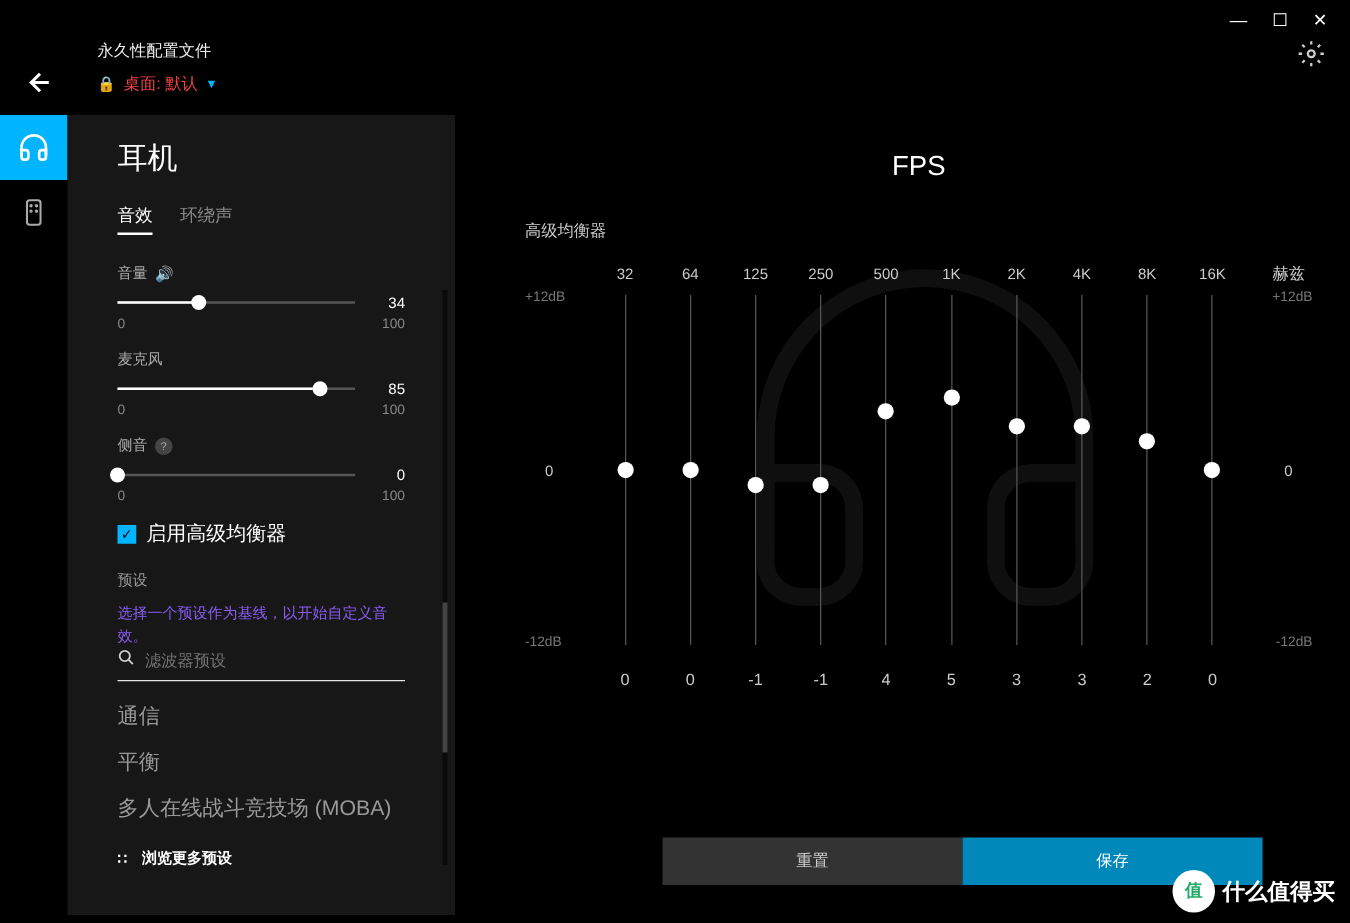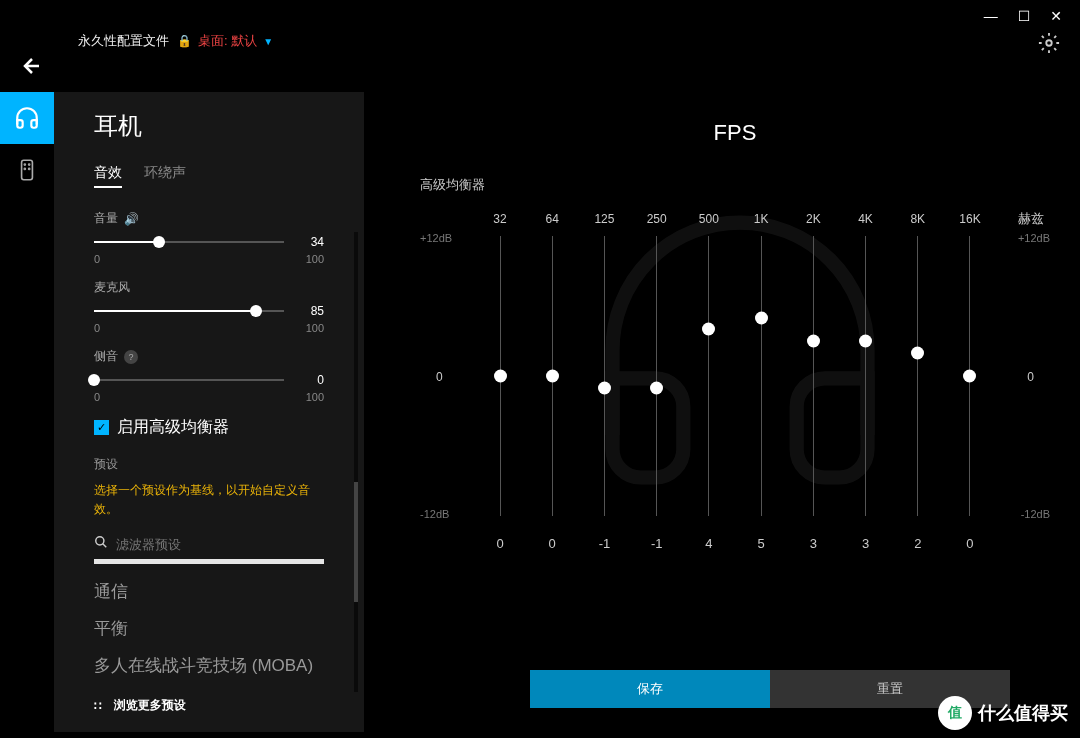--- a/index.html
+++ b/index.html
@@ -1,20 +1,20 @@
 <!DOCTYPE html>
 <html><head>
 <meta charset="utf-8">
 <style>
 *{margin:0;padding:0;box-sizing:border-box;font-family:"Microsoft YaHei",Arial,sans-serif}
 body{background:#000;color:#fff;width:1080px;height:738px;overflow:hidden;position:relative}
 .titlebar{position:absolute;top:0;right:0;display:flex;gap:20px;padding:8px 18px;color:#fff}
 .titlebar span{cursor:pointer;font-size:14px}
 .header{position:absolute;top:32px;left:78px;right:20px;display:flex;justify-content:space-between;align-items:flex-start}
-.header-left{display:flex;gap:8px}
+.header-left{display:flex;flex-direction:column;gap:8px}
 .profile-title{font-size:13px;color:#eee}
 .profile-sub{display:flex;align-items:center;gap:6px;font-size:13px}
 .lock-icon{color:#888;font-size:12px}
 .desktop-label{color:#ef4444}
 .chev{color:#00b4ff;font-size:10px}
 .gear{color:#ccc}
 .gear svg{width:22px;height:22px}
 .back-arrow{position:absolute;top:54px;left:20px;color:#fff;cursor:pointer}
 .back-arrow svg{width:24px;height:24px}
 .side-nav{position:absolute;top:92px;left:0;width:54px;display:flex;flex-direction:column}
@@ -31,22 +31,22 @@
 .slider-row{display:flex;align-items:center;gap:14px}
 .slider-track{flex:1;height:2px;background:#555;position:relative}
 .slider-fill{position:absolute;left:0;top:0;height:2px;background:#fff}
 .slider-thumb{position:absolute;top:-5px;width:12px;height:12px;border-radius:50%;background:#fff;transform:translateX(-50%)}
 .slider-val{font-size:12px;font-weight:normal;min-width:26px;text-align:right}
 .slider-minmax{display:flex;justify-content:space-between;font-size:11px;color:#888;margin-top:4px}
 .help-icon{display:inline-flex;width:14px;height:14px;border-radius:50%;background:#444;color:#aaa;font-size:9px;align-items:center;justify-content:center}
 .checkbox-row{display:flex;align-items:center;gap:8px;margin:10px 0 18px}
 .checkbox{width:15px;height:15px;background:#00b4ff;display:flex;align-items:center;justify-content:center;color:#000;font-size:11px}
 .section-label{font-size:12px;color:#999;margin-bottom:8px}
-.section-desc{font-size:12px;color:#eab308;margin-bottom:16px;line-height:1.6}
-.search-row{display:flex;align-items:center;gap:8px;border-bottom:5px solid #e5e5e5;padding-bottom:6px;margin-bottom:16px}
+.section-desc{font-size:12px;color:#8b5cf6;line-height:1.6}
+.search-row{display:flex;align-items:center;gap:8px;border-bottom:1px solid #e5e5e5;padding-bottom:6px;margin-bottom:16px}
 .search-row input{background:transparent;border:none;color:#888;font-size:13px;outline:none;flex:1}
 .preset-list{display:flex;flex-direction:column;gap:14px;position:relative}
 .preset-item{font-size:17px;color:#999;cursor:pointer}
 .preset-item.active{color:#00b4ff}
 .browse-more{display:flex;align-items:center;gap:10px;font-size:12px;color:#fff;font-weight:bold;margin-top:20px;cursor:pointer}
 .browse-icon{font-size:12px;letter-spacing:2px}
 .scrollbar{position:absolute;right:6px;top:140px;width:4px;height:460px;background:#0a0a0a}
 .scrollthumb{position:absolute;top:250px;width:4px;height:120px;background:#444}
 .eq-area{position:absolute;top:120px;left:420px;right:30px;bottom:30px}
 .eq-title{text-align:center;font-size:22px;font-weight:normal;margin-bottom:30px}
@@ -306,21 +306,21 @@
         <div class="eq-value">-1</div>
         <div class="eq-value">4</div>
         <div class="eq-value">5</div>
         <div class="eq-value">3</div>
         <div class="eq-value">3</div>
         <div class="eq-value">2</div>
         <div class="eq-value">0</div>
       </div>
   </div>
   <div class="eq-buttons">
+    <div class="eq-btn btn-reset">重置</div>
     <div class="eq-btn btn-save">保存</div>
-    <div class="eq-btn btn-reset">重置</div>
   </div>
 </div>
 
 <div class="watermark">
   <div class="watermark-badge">值</div>
   <span>什么值得买</span>
 </div>
 
 </body></html>

